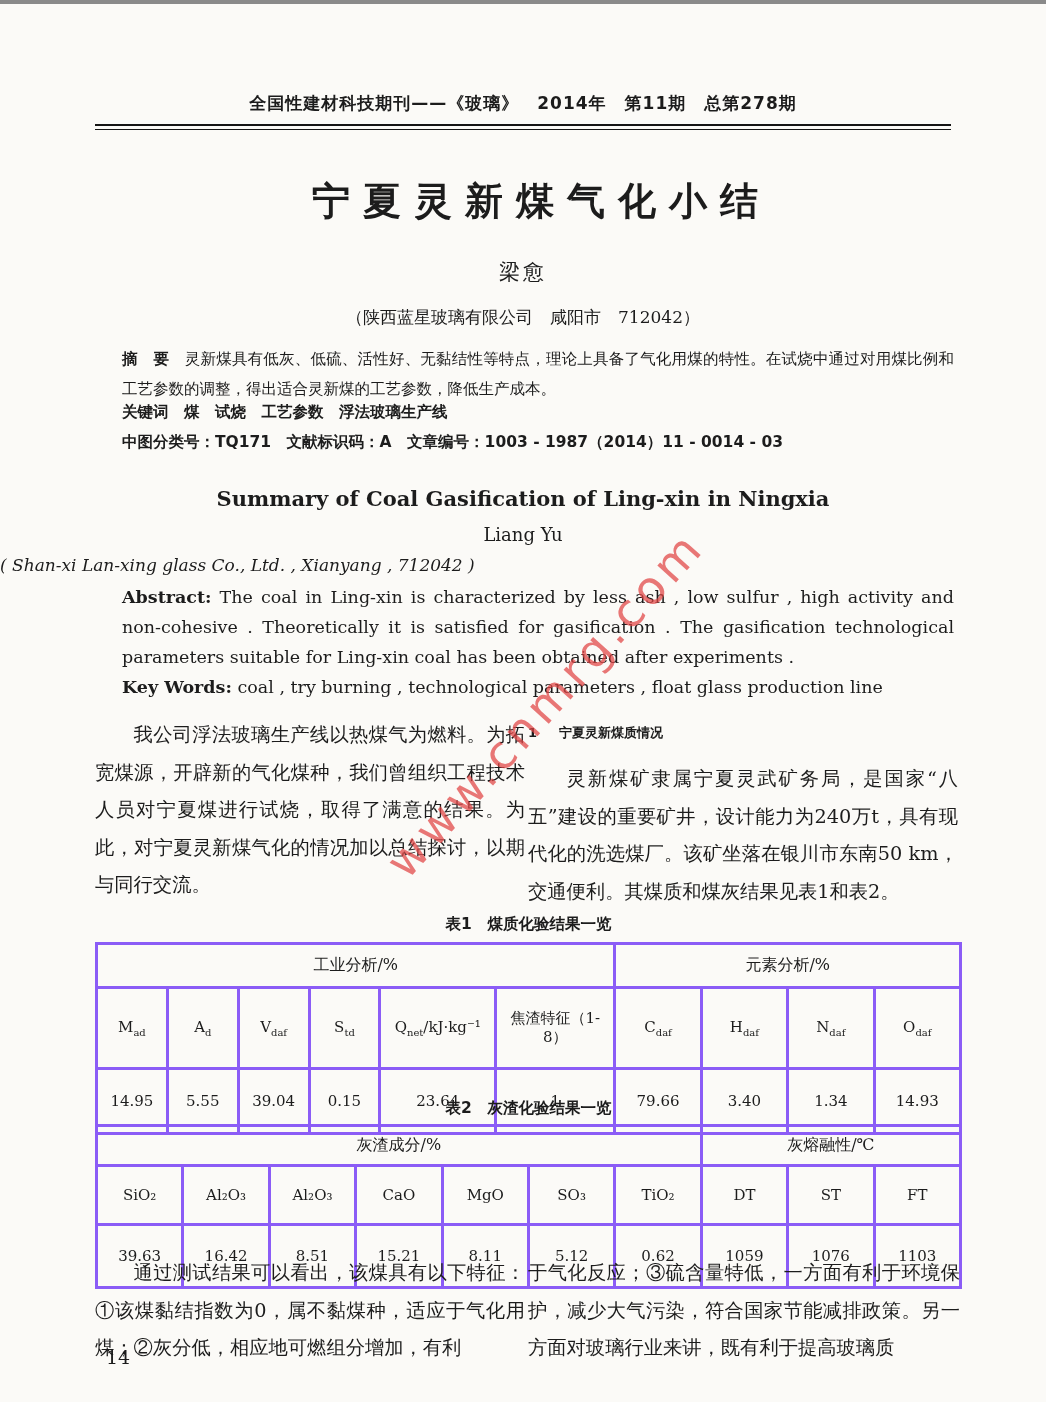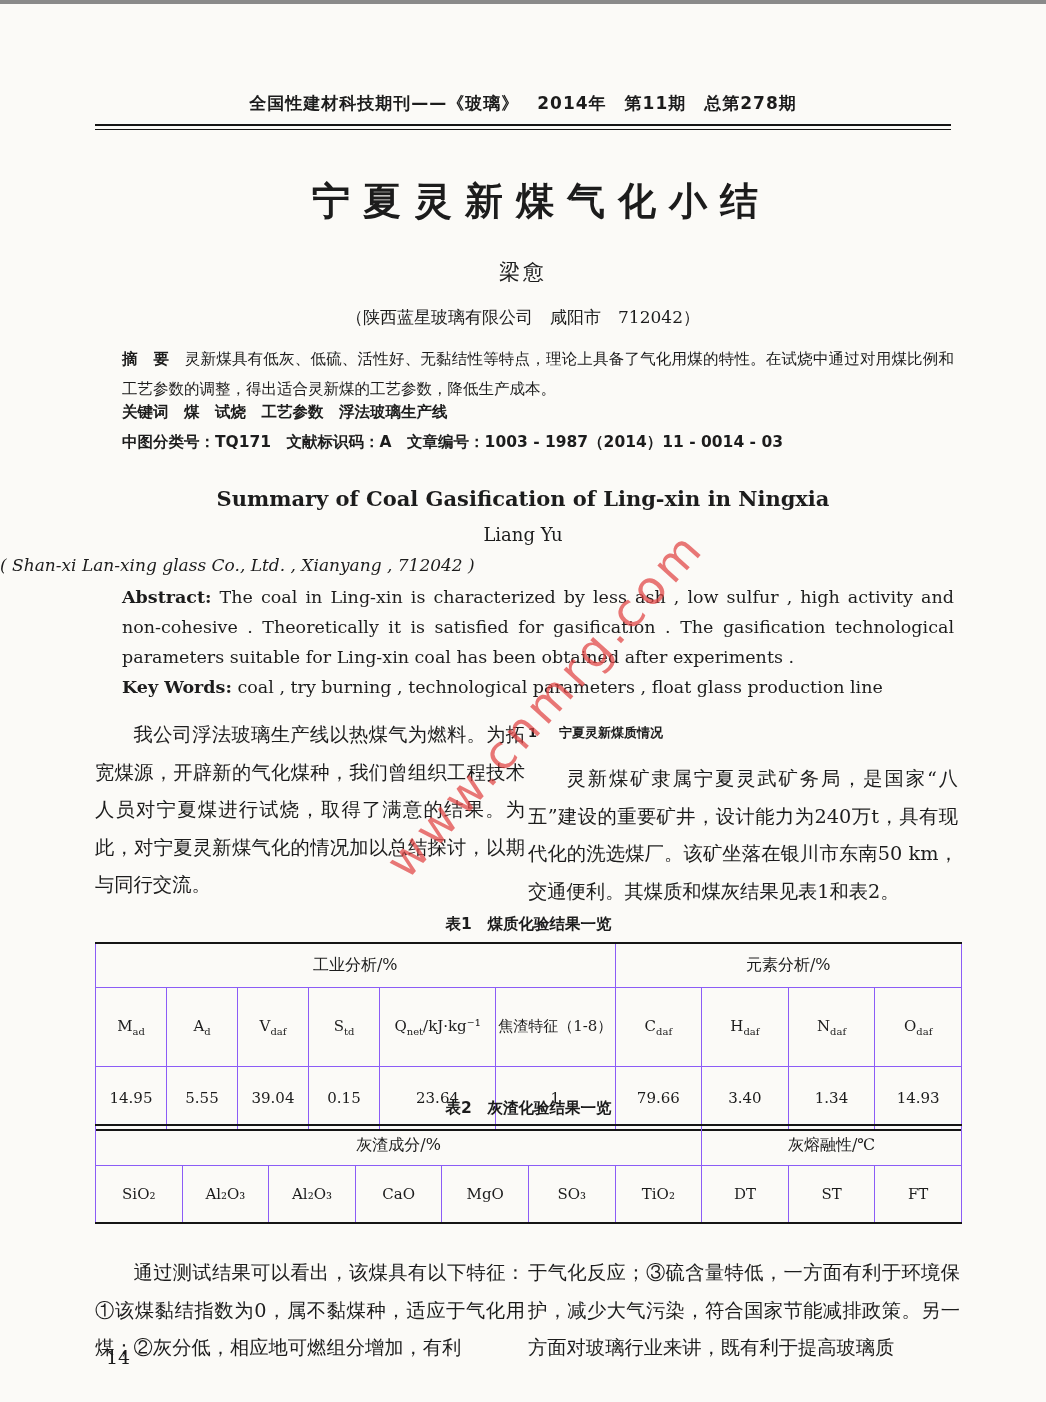--- a/index.html
+++ b/index.html
@@ -90,21 +90,21 @@
   .cap1{top:910px;left:95px;width:867px;}
   .cap2{top:1094px;left:95px;width:867px;}
   .data-table{
     border-collapse:collapse;width:867px;
     font-size:15px;text-align:center;
     border-top:2.5px solid #151515;border-bottom:2.5px solid #151515;
   }
   .t1{top:938px;left:95px;}
   .t2{top:1120px;left:95px;}
   .data-table th,.data-table td{
-    border:1px solid #8b5cf6;font-weight:400;padding:8px 2px;
+    border:3px solid #8b5cf6;font-weight:400;padding:8px 2px;
   }
   .data-table .grp{height:44px;font-size:16px;}
   .t1 .hdr th{height:62px;}
   .t1 .val td{height:46px;}
   .t2 .grp{height:40px;}
   .t2 .hdr th{height:40px;}
   .t2 .val td{height:44px;}
   .data-table sub{font-size:10px;}
 
   
@@ -234,20 +234,32 @@
       <th>Al₂O₃</th>
       <th>Al₂O₃</th>
       <th>CaO</th>
       <th>MgO</th>
       <th>SO₃</th>
       <th>TiO₂</th>
       <th>DT</th>
       <th>ST</th>
       <th>FT</th>
     </tr>
+    <tr class="val">
+      <td>39.63</td>
+      <td>16.42</td>
+      <td>8.51</td>
+      <td>15.21</td>
+      <td>8.11</td>
+      <td>5.12</td>
+      <td>0.62</td>
+      <td>1059</td>
+      <td>1076</td>
+      <td>1103</td>
+    </tr>
   </tbody>
     </table>
 
   <div class="abs col disc-left">
     <p>通过测试结果可以看出，该煤具有以下特征：①该煤黏结指数为0，属不黏煤种，适应于气化用煤；②灰分低，相应地可燃组分增加，有利</p>
   </div>
   <div class="abs col disc-right">
     <p>于气化反应；③硫含量特低，一方面有利于环境保护，减少大气污染，符合国家节能减排政策。另一方面对玻璃行业来讲，既有利于提高玻璃质</p>
   </div>
 

